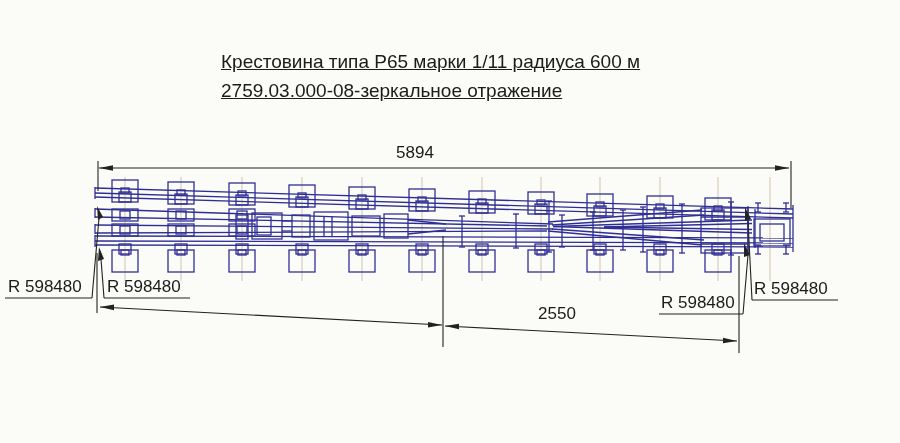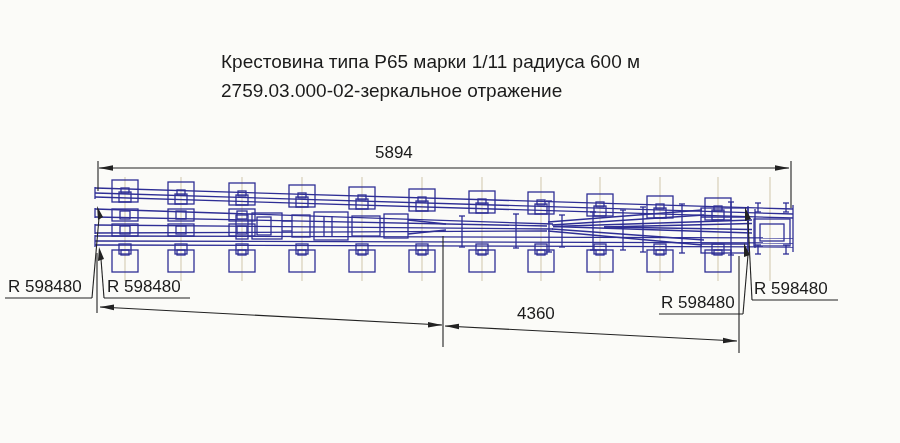--- a/index.html
+++ b/index.html
@@ -13,22 +13,22 @@
   .canvas{
     position:relative; width:900px; height:443px;
     background:var(--c-bg); overflow:hidden;
   }
   .drawing-svg{position:absolute; left:0; top:0; width:900px; height:443px;}
   .nv{stroke:var(--c-draw); fill:none; stroke-width:1.3;}
   .dl{stroke:var(--c-dim); fill:none; stroke-width:1.1;}
   .df{fill:var(--c-dim); stroke:none;}
   .cl{stroke:var(--c-center); fill:none; stroke-width:1; opacity:.95;}
   .txt{position:absolute; color:#1b1b1b; white-space:nowrap;}
-  .title-block{left:221px; top:47px; font-size:19px; line-height:29px;}
-  .dim-label{font-size:17px; width:80px; text-align:left;}
+  .title-block{left:221px; top:47px; font-size:19px; line-height:29px;text-decoration:underline;}
+  .dim-label{font-size:17px; width:80px; text-align:center;}
   .r-label{font-size:17px;}
 </style>
 </head>
 <body>
 
 <div class="canvas">
 
   <svg class="drawing-svg" viewBox="0 0 900 443">
     <g id="g-centerlines">
         <line x1="125" y1="177" x2="125" y2="281" class="cl"></line>
@@ -235,23 +235,23 @@
         <line x1="752" y1="300" x2="748" y2="221" class="dl"></line>
         <polygon points="97,206 103,217 98,220" class="df"></polygon>
         <polygon points="99,247 104,259 98,261" class="df"></polygon>
         <polygon points="744,243 750,255 744,257" class="df"></polygon>
         <polygon points="745,207 751,219 745,221" class="df"></polygon>
       </g>
   </svg>
 
   <div class="txt title-block">
     <div>Крестовина типа Р65 марки 1/11 радиуса 600 м</div>
-    <div>2759.03.000-02-зеркальное отражение</div>
+    <div>2759.03.000-08-зеркальное отражение</div>
   </div>
 
   <div class="txt dim-label" style="left:375px; top:143px;">5894</div>
-  <div class="txt dim-label" style="left:517px; top:304px;">4360</div>
+  <div class="txt dim-label" style="left:517px; top:304px;">2550</div>
 
   <div class="txt r-label" style="left:8px;   top:277px;">R 598480</div>
   <div class="txt r-label" style="left:107px; top:277px;">R 598480</div>
   <div class="txt r-label" style="left:661px; top:293px;">R 598480</div>
   <div class="txt r-label" style="left:754px; top:279px;">R 598480</div>
 </div>
 
 </body></html>

